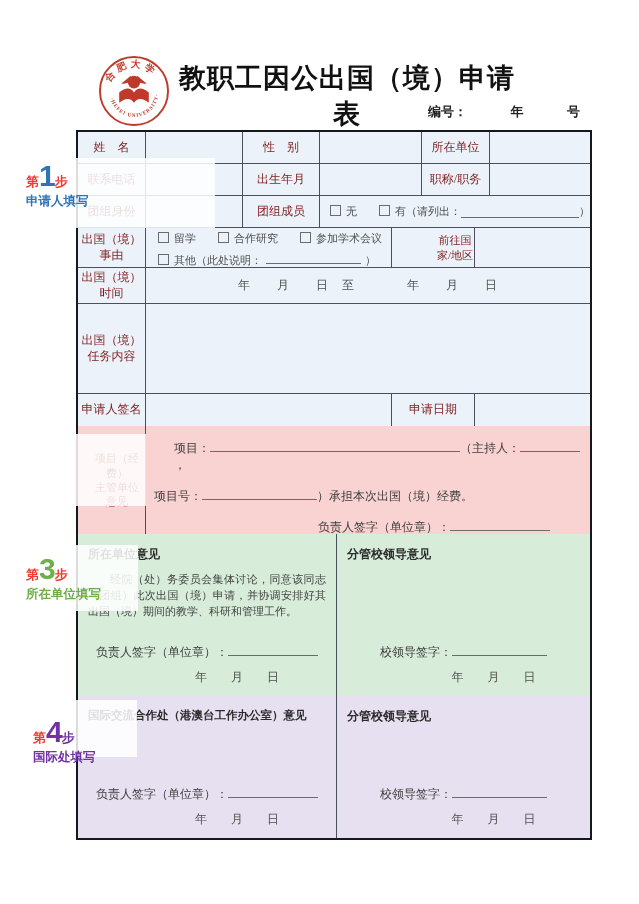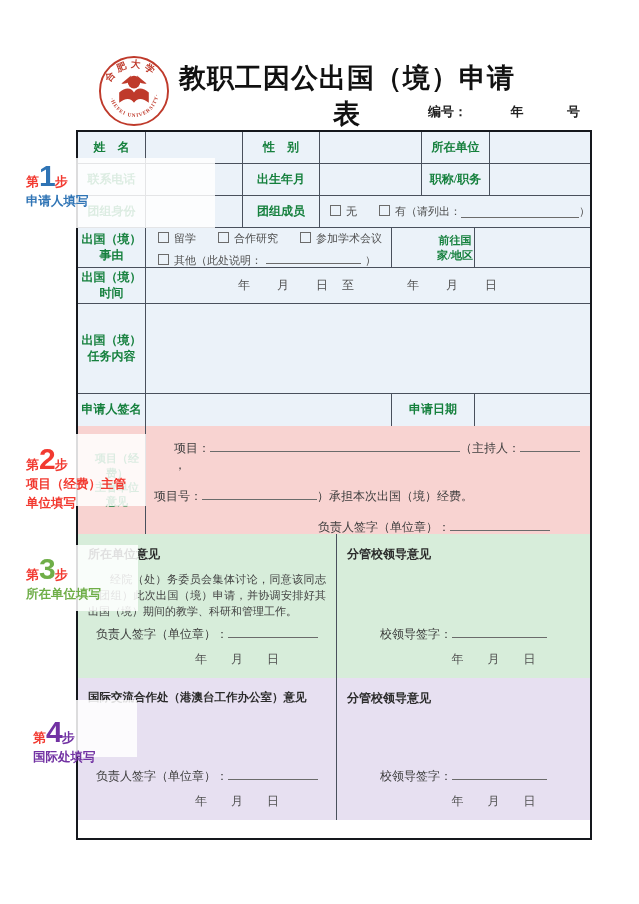--- a/index.html
+++ b/index.html
@@ -14,21 +14,21 @@
       justify-content:space-between;font-size:13px;font-weight:bold;color:#222;}
 
   
   #form-table{position:absolute;left:76px;top:130px;width:512px;height:706px;
       border:2px solid #15181d;}
   .row{display:flex;border-bottom:1px solid #49505c;box-sizing:border-box;}
   .row:last-child{border-bottom:none;}
   .cell{border-right:1px solid #49505c;box-sizing:border-box;display:flex;
       align-items:center;justify-content:center;overflow:hidden;}
   .cell:last-child{border-right:none;}
-  .lbl{font-weight:bold;font-size:12px;color:#15803d;text-align:center;
+  .lbl{font-weight:normal;font-size:12px;color:#7f1d1d;text-align:center;
       white-space:pre-line;line-height:1.3;}
   .sec-blue{background:#ebf2f9;}
   .sec-pink{background:#f8d3d1;}
   .sec-green{background:#d7edda;}
   .sec-purple{background:#e7e0f1;}
 
   .opt{font-size:11px;color:#4f4f4f;}
   .cb{display:inline-block;width:9px;height:9px;border:1px solid #6b6b6b;
       margin-right:5px;vertical-align:-1px;background:transparent;}
   .u{display:inline-block;border-bottom:1px solid #6b6b6b;height:11px;
@@ -215,21 +215,21 @@
             <div class="fund-sig">
               <span>负责人签字（单位章）：</span><span class="u" style="width:100px;"></span>
             </div>
             <div class="fund-date">年　　月　　日</div>
           </div>
         </div>
       </div>
     </div>
 
     <div class="sec-green">
-      <div class="row" style="height:144px;justify-content:flex-end;">
+      <div class="row" style="height:162px;justify-content:flex-end;">
         <div class="cell" style="width:259px;align-items:stretch;">
           <div class="op-cell">
             <div class="op-head">所在单位意见</div>
             <div class="op-body">经院（处）务委员会集体讨论，同意该同志（团组）此次出国（境）申请，并协调安排好其出国（境）期间的教学、科研和管理工作。</div>
             <div class="op-sig">
               <span>负责人签字（单位章）：</span><span class="u" style="width:90px;"></span>
             </div>
             <div class="op-date">年　　月　　日</div>
           </div>
         </div>
@@ -272,25 +272,20 @@
 
   <div class="wbox" style="left:45px;top:158px;width:170px;height:70px;"></div>
   <div class="wbox" style="left:45px;top:434px;width:101px;height:72px;"></div>
   <div class="wbox" style="left:66px;top:545px;width:72px;height:66px;"></div>
   <div class="wbox" style="left:75px;top:700px;width:62px;height:57px;"></div>
 
   <div class="step" style="left:26px;top:161px;">
     <div><span class="pre c-red">第</span><span class="num c-blue">1</span><span class="post c-red">步</span></div>
     <div class="desc c-blue">申请人填写</div>
   </div>
-  <div class="step" style="left:26px;top:444px;">
-    <div><span class="pre c-red">第</span><span class="num c-red">2</span><span class="post c-red">步</span></div>
-    <div class="desc c-red">项目（经费）主管</div>
-    <div class="desc c-red">单位填写</div>
-  </div>
   <div class="step" style="left:26px;top:554px;">
     <div><span class="pre c-red">第</span><span class="num c-green">3</span><span class="post c-red">步</span></div>
     <div class="desc c-green">所在单位填写</div>
   </div>
   <div class="step" style="left:33px;top:717px;">
     <div><span class="pre c-red">第</span><span class="num c-purple">4</span><span class="post c-purple">步</span></div>
     <div class="desc c-purple">国际处填写</div>
   </div>
 
 </div>

